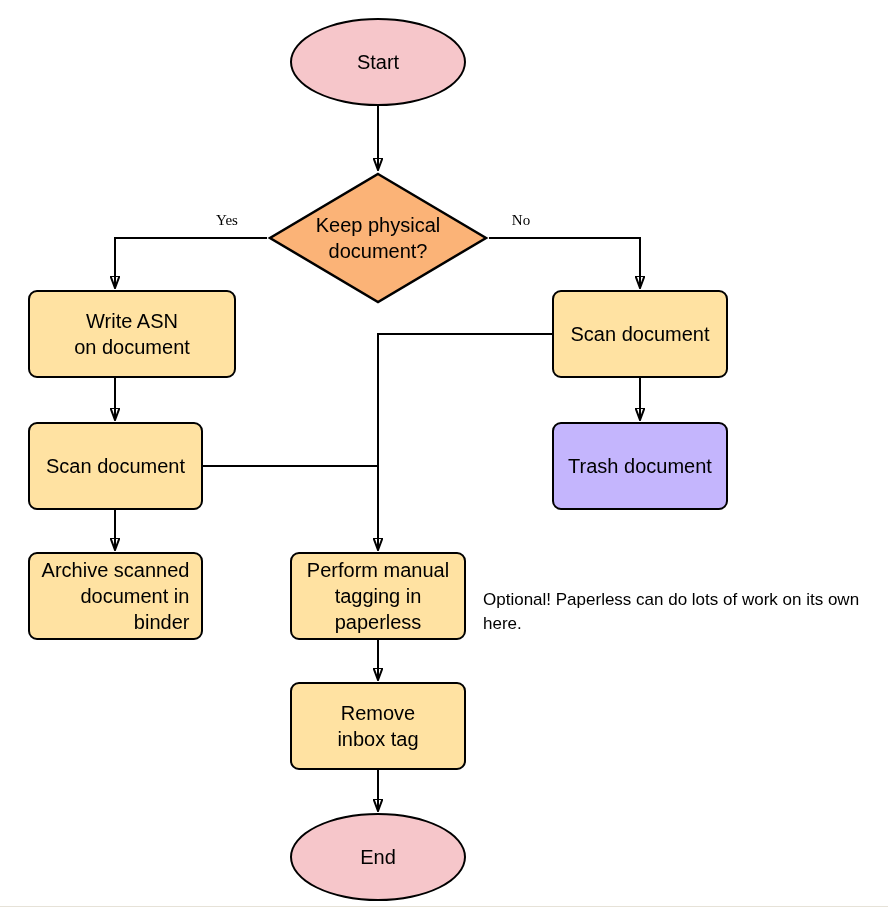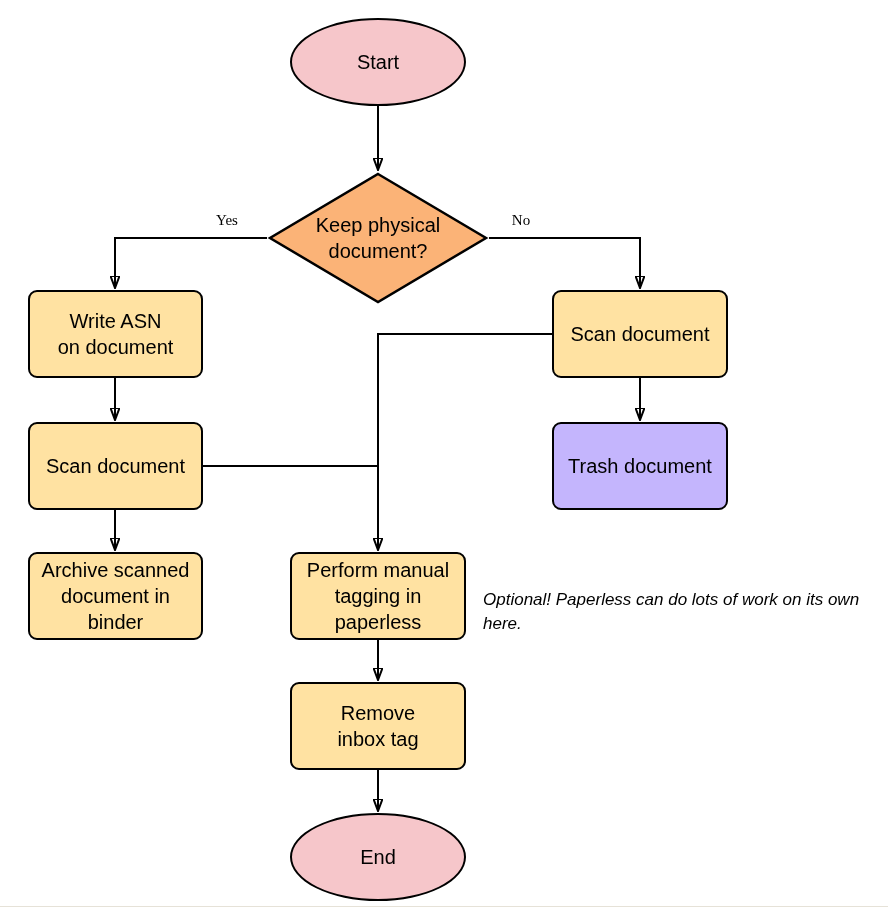--- a/index.html
+++ b/index.html
@@ -64,21 +64,20 @@
     background: #fff;
     padding: 0 3px;
     font-family: Liberation Serif, serif;
   }
 
   .annotation {
     position: absolute;
     left: 483px;
     top: 588px;
     width: 402px;
-    font-style: italic;
     font-size: 17px;
     line-height: 1.42;
   }
 
   .bottom-edge {
     position: absolute;
     left: 0; right: 0; bottom: 0;
     height: 1px;
     background: #e6e2d8;
   }
@@ -111,38 +110,38 @@
   </div>
 
   <div class="node decision-node" style="left:267px; top:172px; width:222px; height:132px;">
     <svg viewBox="0 0 222 132">
       <polygon points="111,2 219,66 111,130 3,66" stroke="#000" stroke-width="2.5" fill="#fbb377"></polygon>
     </svg>
     <span class="label">Keep physical
 document?</span>
   </div>
 
-  <div class="node process" style="left: 28px; top: 290px; width: 175px; height: 88px; background-color: rgb(255, 226, 162);">
+  <div class="node process" style="left: 28px; top: 290px; width: 208px; height: 88px; background-color: rgb(255, 226, 162);">
     <span class="label">Write ASN
 on document</span>
   </div>
 
   <div class="node process" style="left: 552px; top: 290px; width: 176px; height: 88px; background-color: rgb(255, 226, 162);">
     <span class="label">Scan document</span>
   </div>
 
   <div class="node process" style="left: 28px; top: 422px; width: 175px; height: 88px; background-color: rgb(255, 226, 162);">
     <span class="label">Scan document</span>
   </div>
 
   <div class="node process" style="left: 552px; top: 422px; width: 176px; height: 88px; background-color: #c4b5fd;">
     <span class="label">Trash document</span>
   </div>
 
-  <div class="node process" style="left: 28px; top: 552px; width: 175px; height: 88px; background-color: rgb(255, 226, 162);">
+  <div class="node process" style="left: 28px; top: 552px; width: 175px; height: 88px; background-color: rgb(255, 226, 162); text-align: right;">
     <span class="label">Archive scanned
 document in
 binder</span>
   </div>
 
   <div class="node process" style="left: 290px; top: 552px; width: 176px; height: 88px; background-color: rgb(255, 226, 162);">
     <span class="label">Perform manual
 tagging in
 paperless</span>
   </div>

